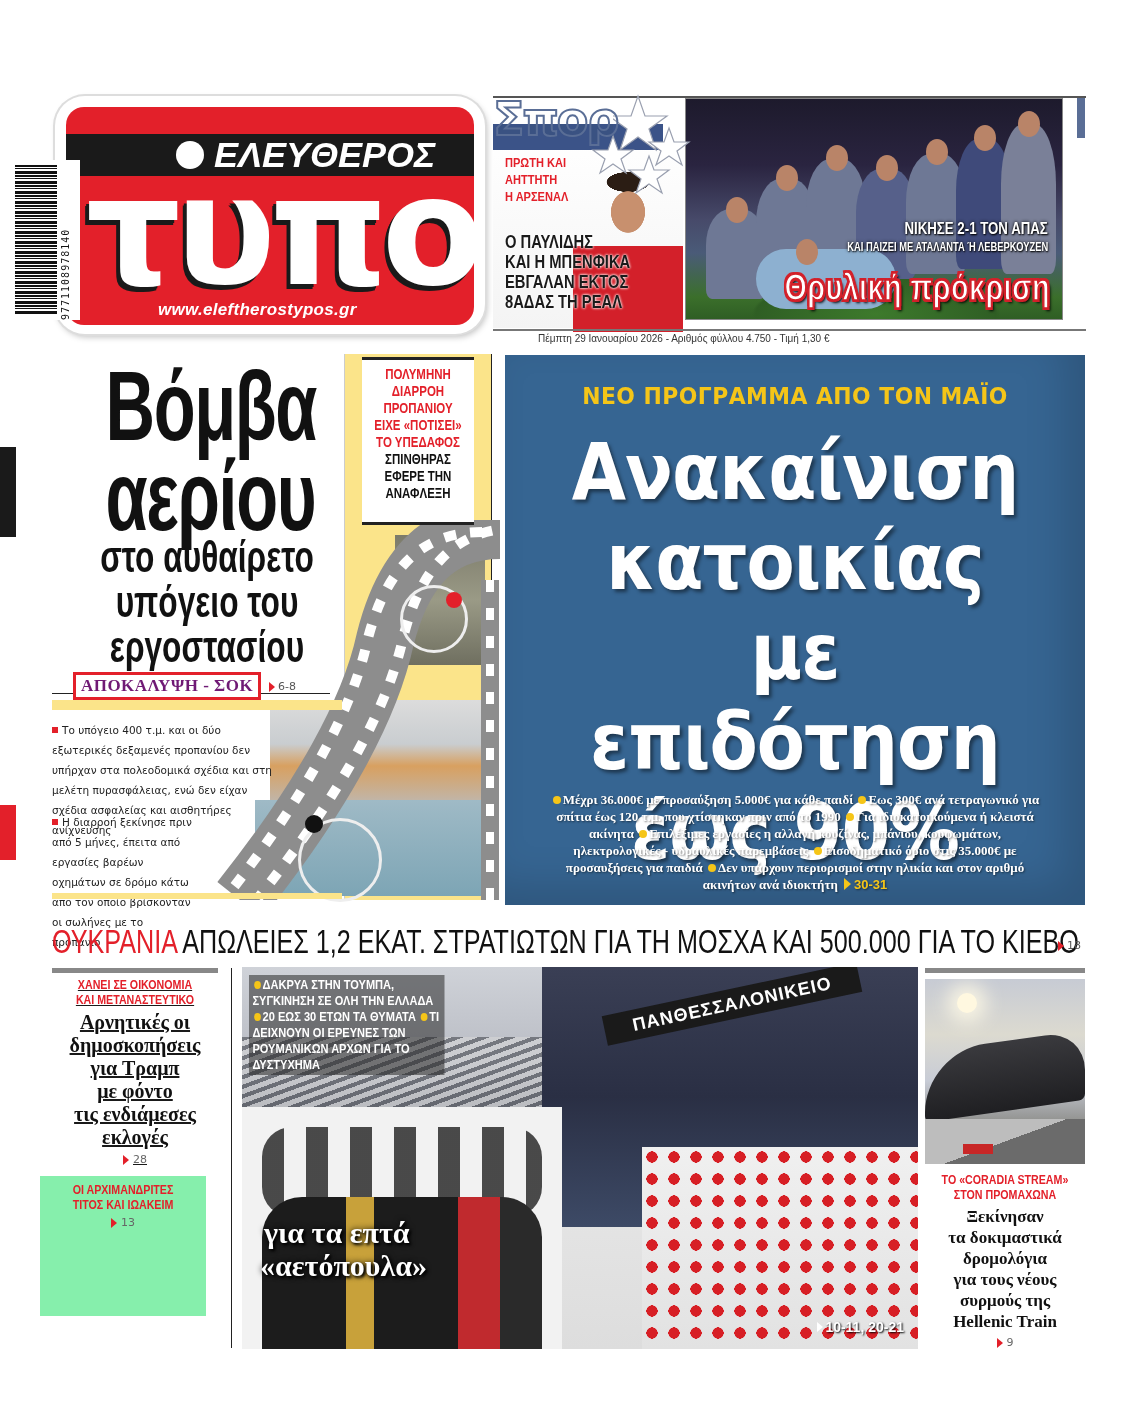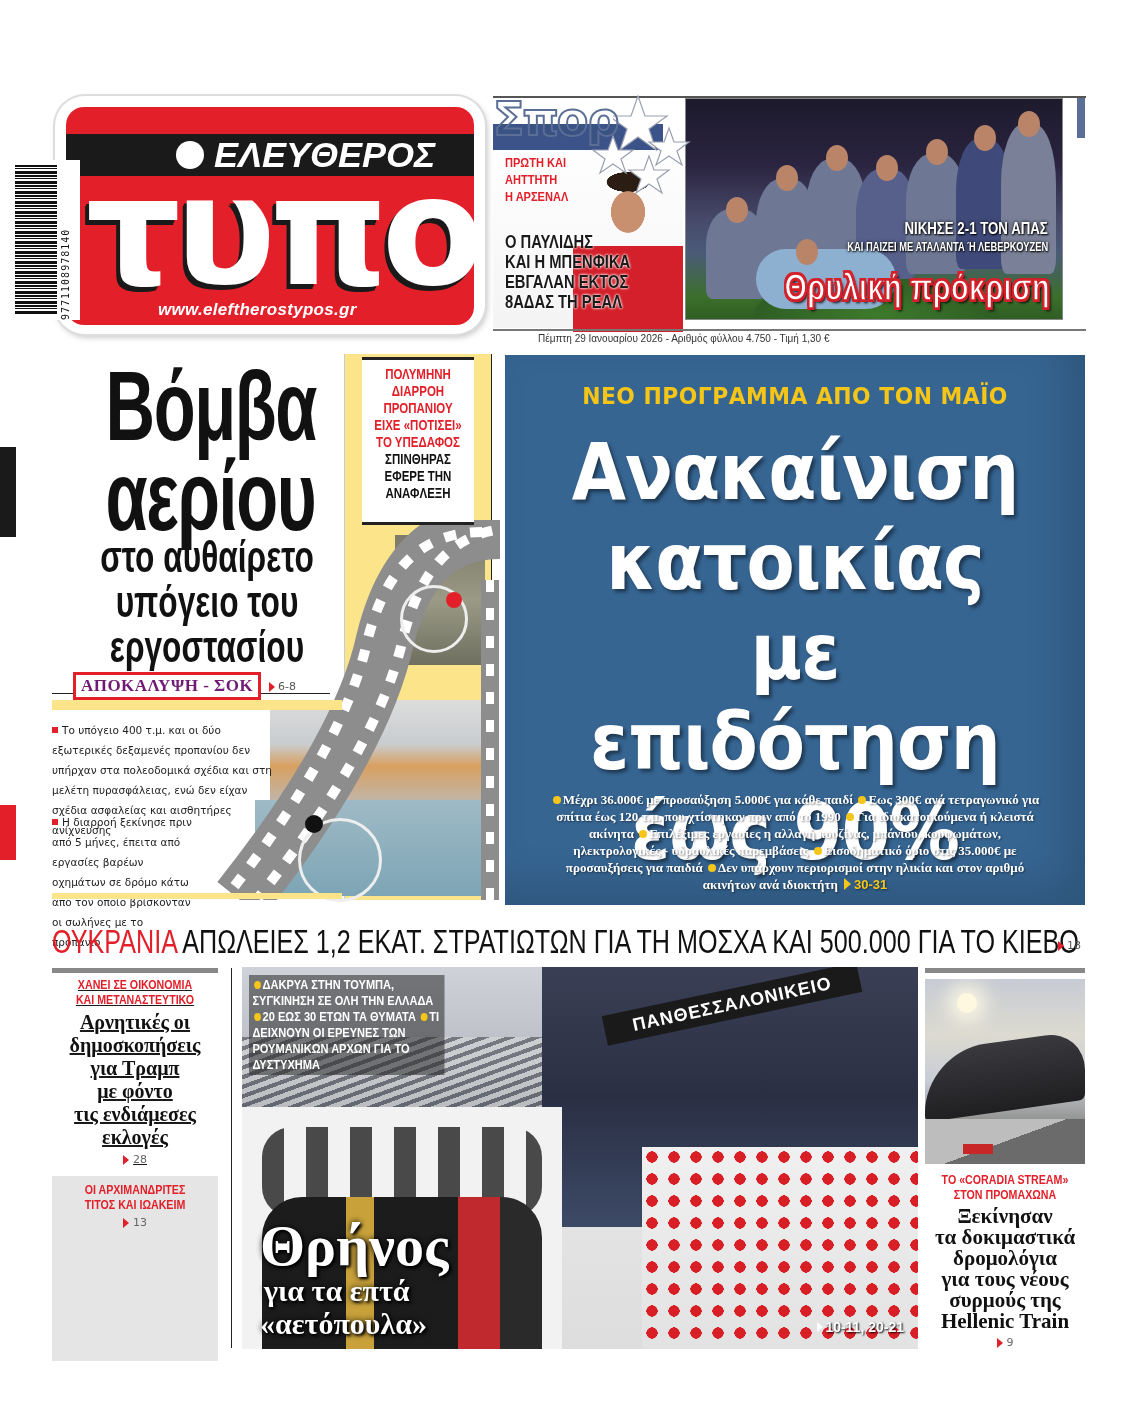--- a/index.html
+++ b/index.html
@@ -209,21 +209,21 @@
   
   .gray-rule { height: 5px; background: #888; }
   .col-divider { width: 1px; background: #222; }
 
   .side-story { width: 160px; text-align: center; }
   .side-kicker { color: #e3202a; font-weight: bold; font-size: 13px; line-height: 15px; font-family: "Liberation Sans", sans-serif; transform: scaleX(0.82); }
   .side-title { color: #111; font-family: "Liberation Serif", serif; font-weight: bold; font-size: 20px; line-height: 23px; margin-top: 4px; }
   .side-ref { display: flex; justify-content: center; align-items: center; gap: 4px; font-size: 11px; color: #666; margin-top: 4px; font-family: "DejaVu Sans", sans-serif; }
 
   .trump-story { left: 45px; top: 977px; }
-  .metro-story { left: 52px; top: 1176px; width: 166px; height: 185px; background: #e5e5e5; padding-top: 6px; }
+  .metro-story { left: 40px; top: 1176px; width: 166px; height: 140px; background: #86efac; padding-top: 6px; }
 
   .memorial-photo {
     left: 242px; top: 967px; width: 676px; height: 382px; overflow: hidden;
     background:
       linear-gradient(180deg, #cfd2d8 0%, #b9bcc4 25%, #8c909a 40%, #e6e6e6 55%, #ddd 100%);
   }
   .stadium-seats {
     position: absolute; left: 0; top: 70px; width: 676px; height: 100px;
     background: repeating-linear-gradient(160deg, #3a3d44 0 4px, #d8d8d8 4px 9px);
     opacity: 0.55;
@@ -492,41 +492,40 @@
   <div class="banner-white"></div>
   <div class="banner-text-decor"></div>
   <div class="priests"></div>
   <div class="candles"></div>
   <div class="memorial-caption">
     <span class="ydot"></span><span>ΔΑΚΡΥΑ ΣΤΗΝ ΤΟΥΜΠΑ, ΣΥΓΚΙΝΗΣΗ ΣΕ ΟΛΗ ΤΗΝ ΕΛΛΑΔΑ</span>
     <span class="ydot"></span><span>20 ΕΩΣ 30 ΕΤΩΝ ΤΑ ΘΥΜΑΤΑ</span>
     <span class="ydot"></span><span>ΤΙ ΔΕΙΧΝΟΥΝ ΟΙ ΕΡΕΥΝΕΣ ΤΩΝ ΡΟΥΜΑΝΙΚΩΝ ΑΡΧΩΝ ΓΙΑ ΤΟ ΔΥΣΤΥΧΗΜΑ</span>
   </div>
   <div class="memorial-title">
-    <div class="memorial-title-1">Θρήνος</div>
     <div class="memorial-title-2">για τα επτά</div>
     <div class="memorial-title-3">«αετόπουλα»</div>
   </div>
   <div class="memorial-ref">
     <span class="mem-arrow"></span><span>10-11, 20-21</span>
   </div>
 </div>
 
 <div class="abs train-photo">
   <div class="train-sun"></div>
   <div class="train-body"></div>
   <div class="train-platform"></div>
   <div class="train-red"></div>
 </div>
 <div class="abs side-story train-story">
   <div class="side-kicker">
     <div>ΤΟ «CORADIA STREAM»</div>
     <div>ΣΤΟΝ ΠΡΟΜΑΧΩΝΑ</div>
   </div>
-  <div class="side-title" style="font-size:21px;line-height:21px;">
+  <div class="side-title" style="font-size:17px;line-height:21px;">
     <div>Ξεκίνησαν</div>
     <div>τα δοκιμαστικά</div>
     <div>δρομολόγια</div>
     <div>για τους νέους</div>
     <div>συρμούς της</div>
     <div>Hellenic Train</div>
   </div>
   <div class="side-ref">
     <span class="arrow"></span>
     <span>9</span>

